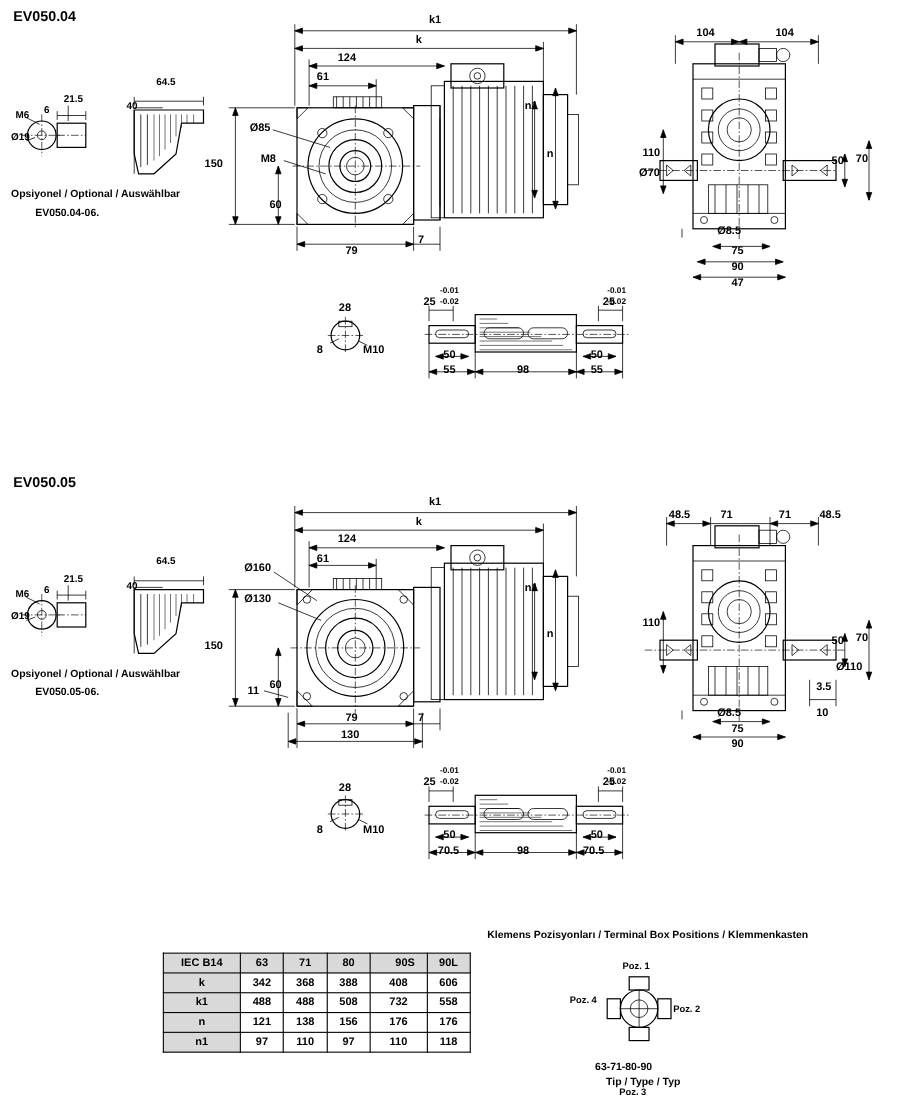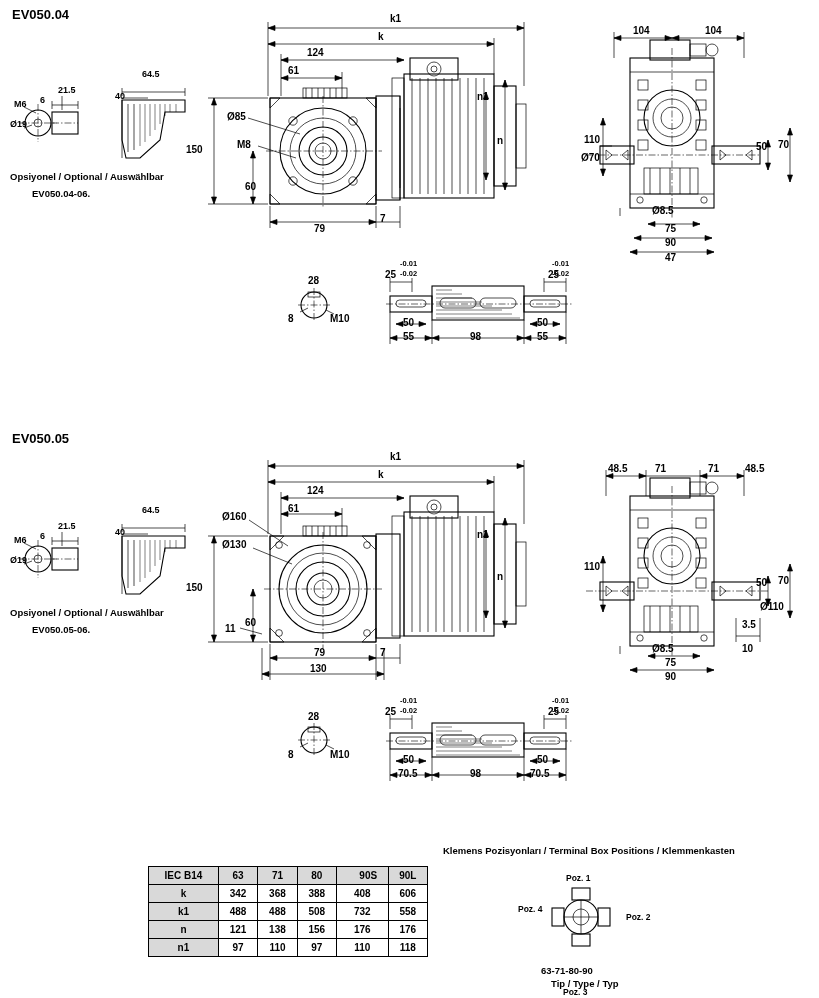--- a/index.html
+++ b/index.html
@@ -692,19 +692,19 @@
       <td>110</td>
       <td>97</td>
       <td>110</td>
       <td>118</td>
     </tr>
   </tbody>
 </table>
 
 <div class="t b" style="left:443px;top:846px;font-size:9.5px;">Klemens Pozisyonları / Terminal Box Positions / Klemmenkasten</div>
 <div class="t b" style="left:566px;top:874px;font-size:8.5px;">Poz. 1</div>
-<div class="t b" style="left:612px;top:913px;font-size:8.5px;margin-left:14px;">Poz. 2</div>
+<div class="t b" style="left:612px;top:913px;font-size:8.5px;">Poz. 2</div>
 <div class="t b" style="left:563px;top:988px;font-size:8.5px;">Poz. 3</div>
 <div class="t b" style="left:518px;top:905px;font-size:8.5px;">Poz. 4</div>
 <div class="t b" style="left:541px;top:966px;font-size:9.5px;">63-71-80-90</div>
 <div class="t b" style="left:551px;top:979px;font-size:9.5px;">Tip / Type / Typ</div>
 
 </div>
 
 </body></html>

